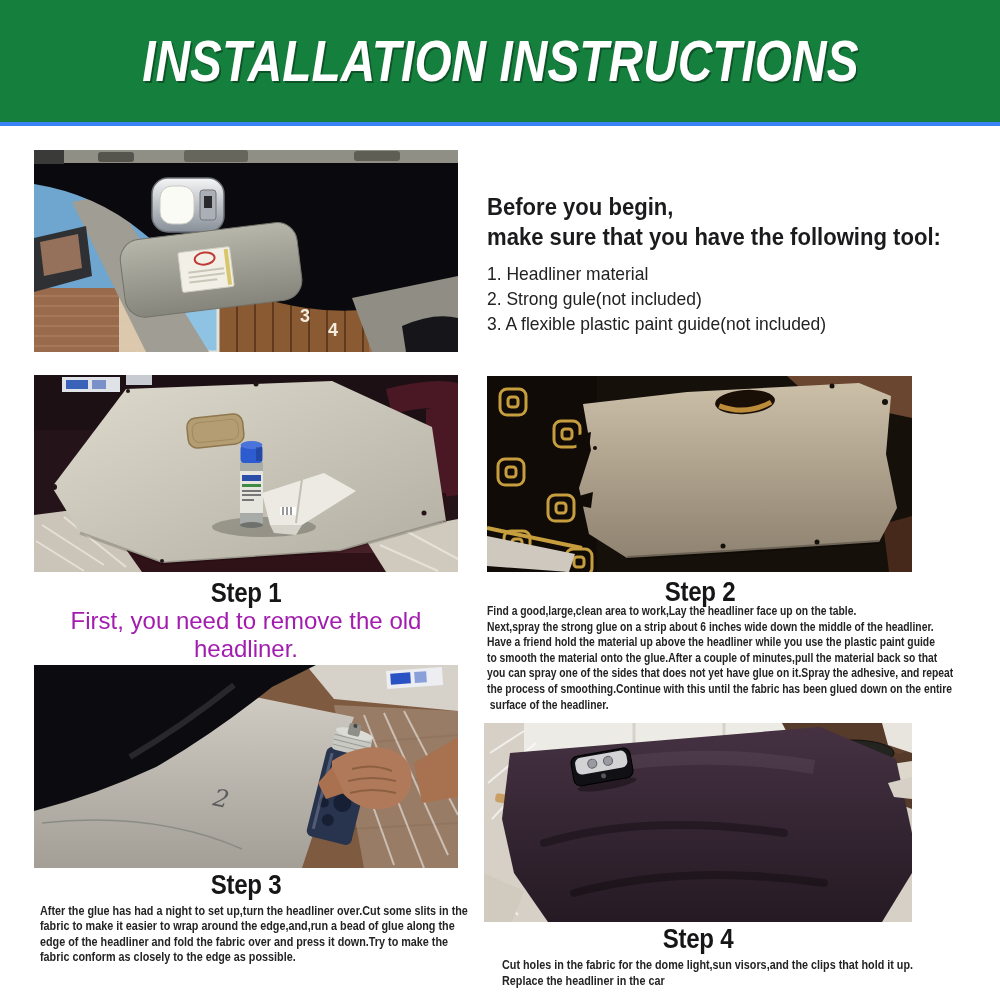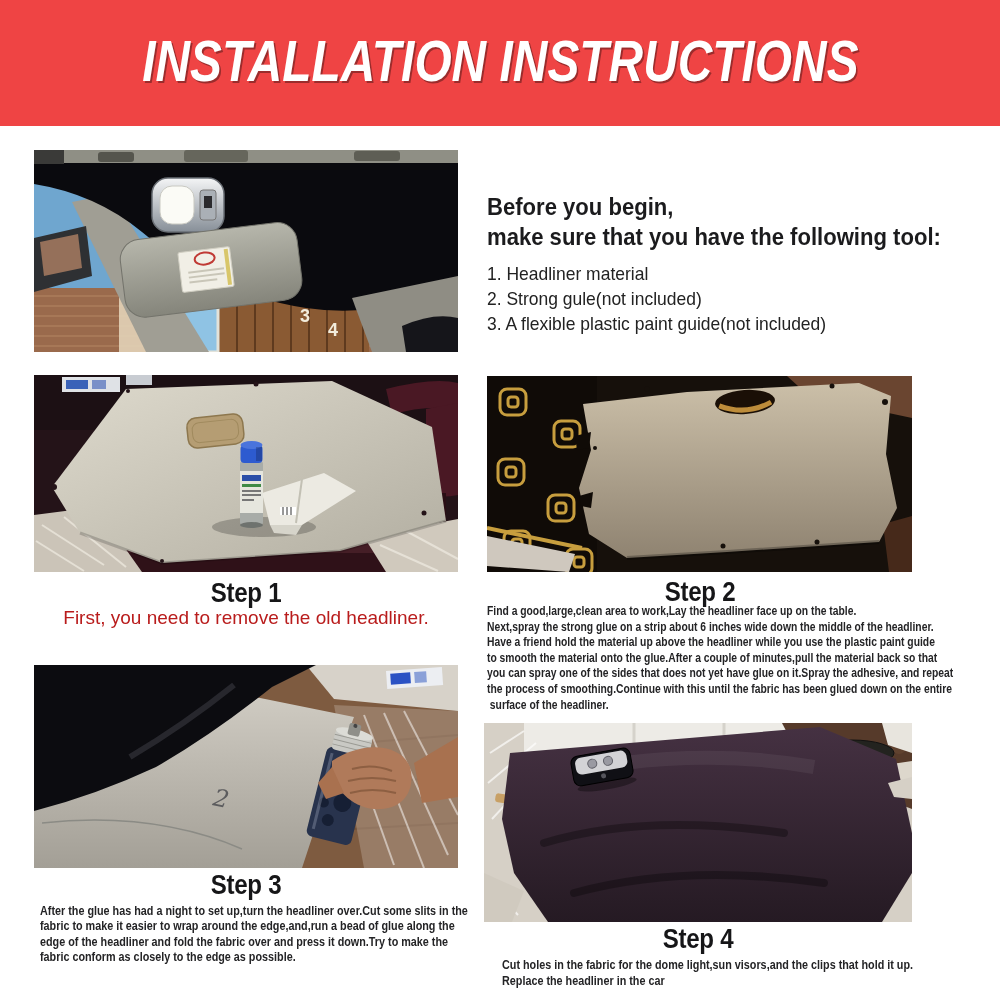--- a/index.html
+++ b/index.html
@@ -1,20 +1,20 @@
 <!DOCTYPE html>
 <html><head>
 <meta charset="utf-8">
 <style>
   html,body{margin:0;padding:0;background:#fff;}
   .page{position:relative;width:1000px;height:1000px;background:#ffffff;overflow:hidden;
         font-family:"Liberation Sans",sans-serif;color:#1e1e20;}
   
-  .hdr{position:absolute;left:0;top:0;width:1000px;height:122px;background:#ef4444;
-       border-bottom:4px solid #ef4444;display:flex;align-items:center;justify-content:center;}
+  .hdr{position:absolute;left:0;top:0;width:1000px;height:122px;background:#15803d;
+       border-bottom:4px solid #3b82f6;display:flex;align-items:center;justify-content:center;}
   .hdr-title{color:#ffffff;font-weight:bold;font-style:italic;font-size:57px;white-space:nowrap;
        transform:scaleX(.84);letter-spacing:0px;text-shadow:2px 2px 0 rgba(0,0,0,.35);}
   
   .photo{position:absolute;overflow:hidden;}
   .photo svg{display:block;}
   .p1{left:34px;top:150px;width:424px;height:202px;}
   .p2{left:34px;top:375px;width:424px;height:197px;}
   .p3{left:487px;top:376px;width:425px;height:196px;}
   .p4{left:34px;top:665px;width:424px;height:203px;}
   .p5{left:484px;top:723px;width:428px;height:199px;}
@@ -23,21 +23,21 @@
   .intro-h{font-size:24px;font-weight:bold;line-height:30px;color:#1b1b1d;}
   .tools{margin-top:9px;}
   .tool{font-size:19px;line-height:25px;color:#222;}
   
   .step-label{position:absolute;text-align:center;font-size:28px;font-weight:bold;color:#161618;
        transform:scaleX(.86);transform-origin:center top;letter-spacing:-.3px;}
   .sl1{left:34px;top:577px;width:424px;}
   .sl2{left:487px;top:576px;width:426px;}
   .sl3{left:34px;top:869px;width:424px;}
   .sl4{left:484px;top:923px;width:428px;}
-  .step1-text{position:absolute;left:34px;top:607px;width:424px;text-align:center;font-size:19px;color:#b91c1c;}
+  .step1-text{position:absolute;left:34px;top:607px;width:424px;text-align:center;font-size:24px;color:#a21caf;}
   .step-par{position:absolute;white-space:pre;font-weight:bold;color:#242426;transform-origin:left top;}
   .sp2{left:487px;top:604px;font-size:12px;line-height:15.6px;transform:scaleX(.86);}
   .sp3{left:40px;top:903px;font-size:13.5px;line-height:15.4px;transform:scaleX(.8);}
   .sp4{left:502px;top:957px;font-size:13.5px;line-height:16px;transform:scaleX(.8);}
   .svgtext{font-family:"Liberation Sans",sans-serif;font-weight:bold;}
 </style>
 </head>
 <body>
 
 <div class="page">

